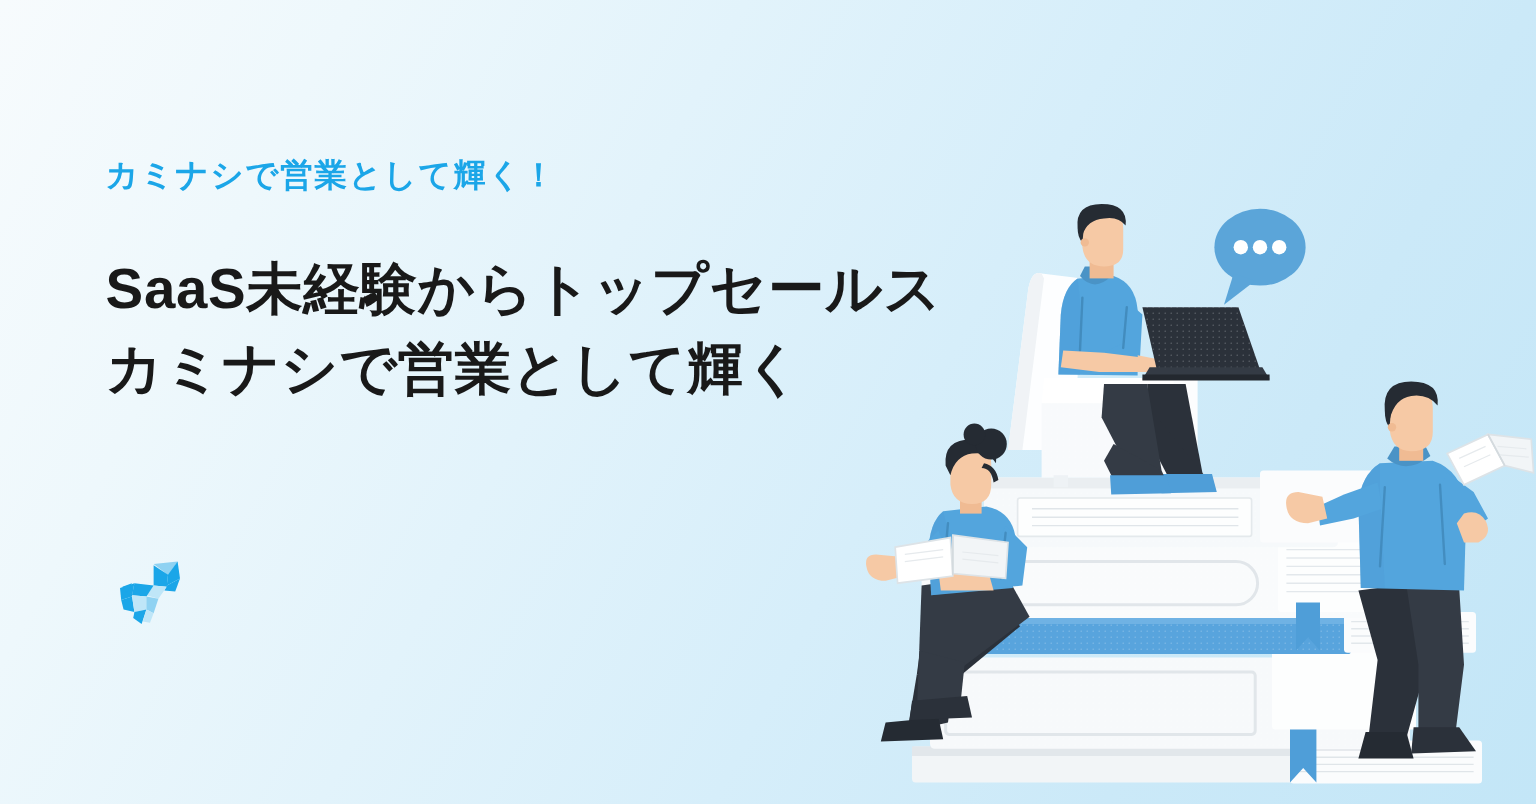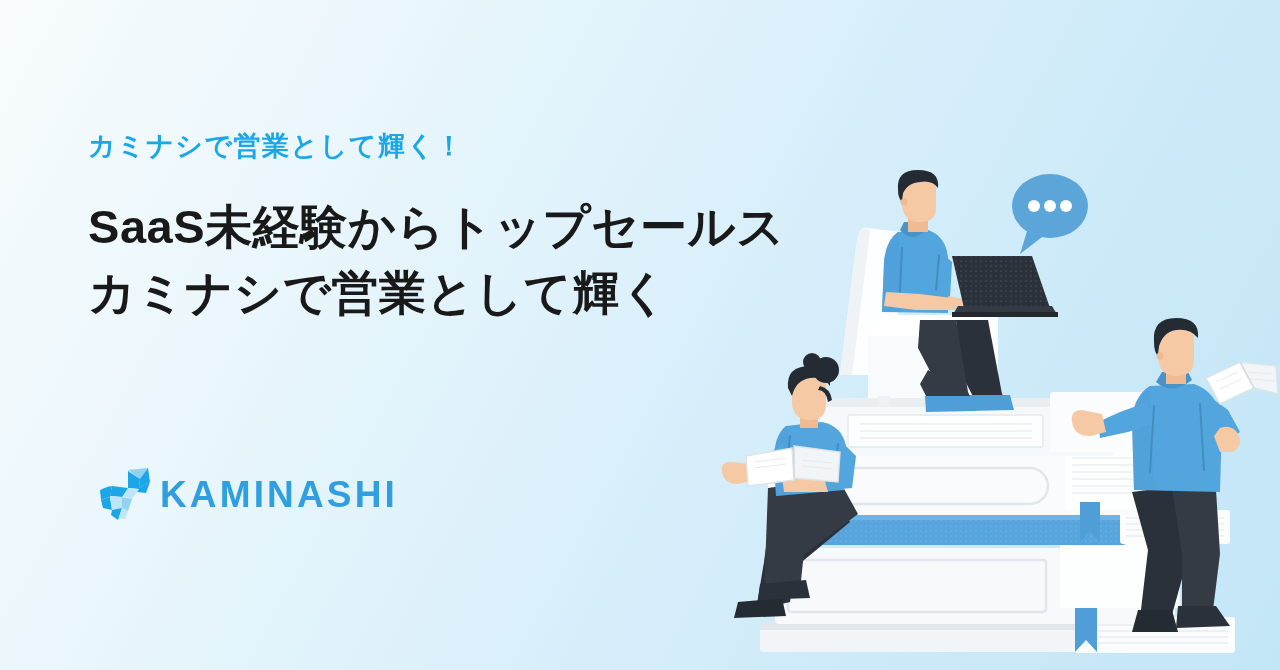--- a/index.html
+++ b/index.html
@@ -34,21 +34,21 @@
   .eyebrow {
     font-size:27px;
     font-weight:700;
     color:#1ba6e8;
     letter-spacing:.055em;
     line-height:1.25;
     white-space:nowrap;
   }
 
   .headline {
-    margin-top:30px;
+    margin-top:44px;
     font-size:47px;
     font-weight:700;
     color:#191919;
     line-height:1.42;
     letter-spacing:.012em;
   }
   .headline .line { display:block; white-space:nowrap; }
 
   
   .logo {
@@ -109,21 +109,20 @@
 
         <path d="M18 30 L30 31 L30 42 L20 44 Z" fill="#bfe6f8"></path>
 
         <path d="M30 31 L40 33 L36 45 L30 42 Z" fill="#8fd2f2"></path>
         <path d="M20 44 L30 42 L26 54 L19 49 Z" fill="#1ba6e8"></path>
         <path d="M30 42 L36 45 L33 53 L27 52 Z" fill="#bfe6f8"></path>
 
         <path d="M10 23 L18 20 L14 28 Z" fill="#1ba6e8"></path>
       </svg>
     </span>
-    <span class="logo-text">KAMINASHI</span>
   </div>
 
   <div class="illustration">
     <svg viewBox="0 0 560 500" xmlns="http://www.w3.org/2000/svg">
       <defs>
         <pattern id="dots" width="5" height="5" patternUnits="userSpaceOnUse">
           <circle cx="1" cy="1" r="0.55" fill="#ffffff" opacity="0.30"></circle>
         </pattern>
       </defs>
 

